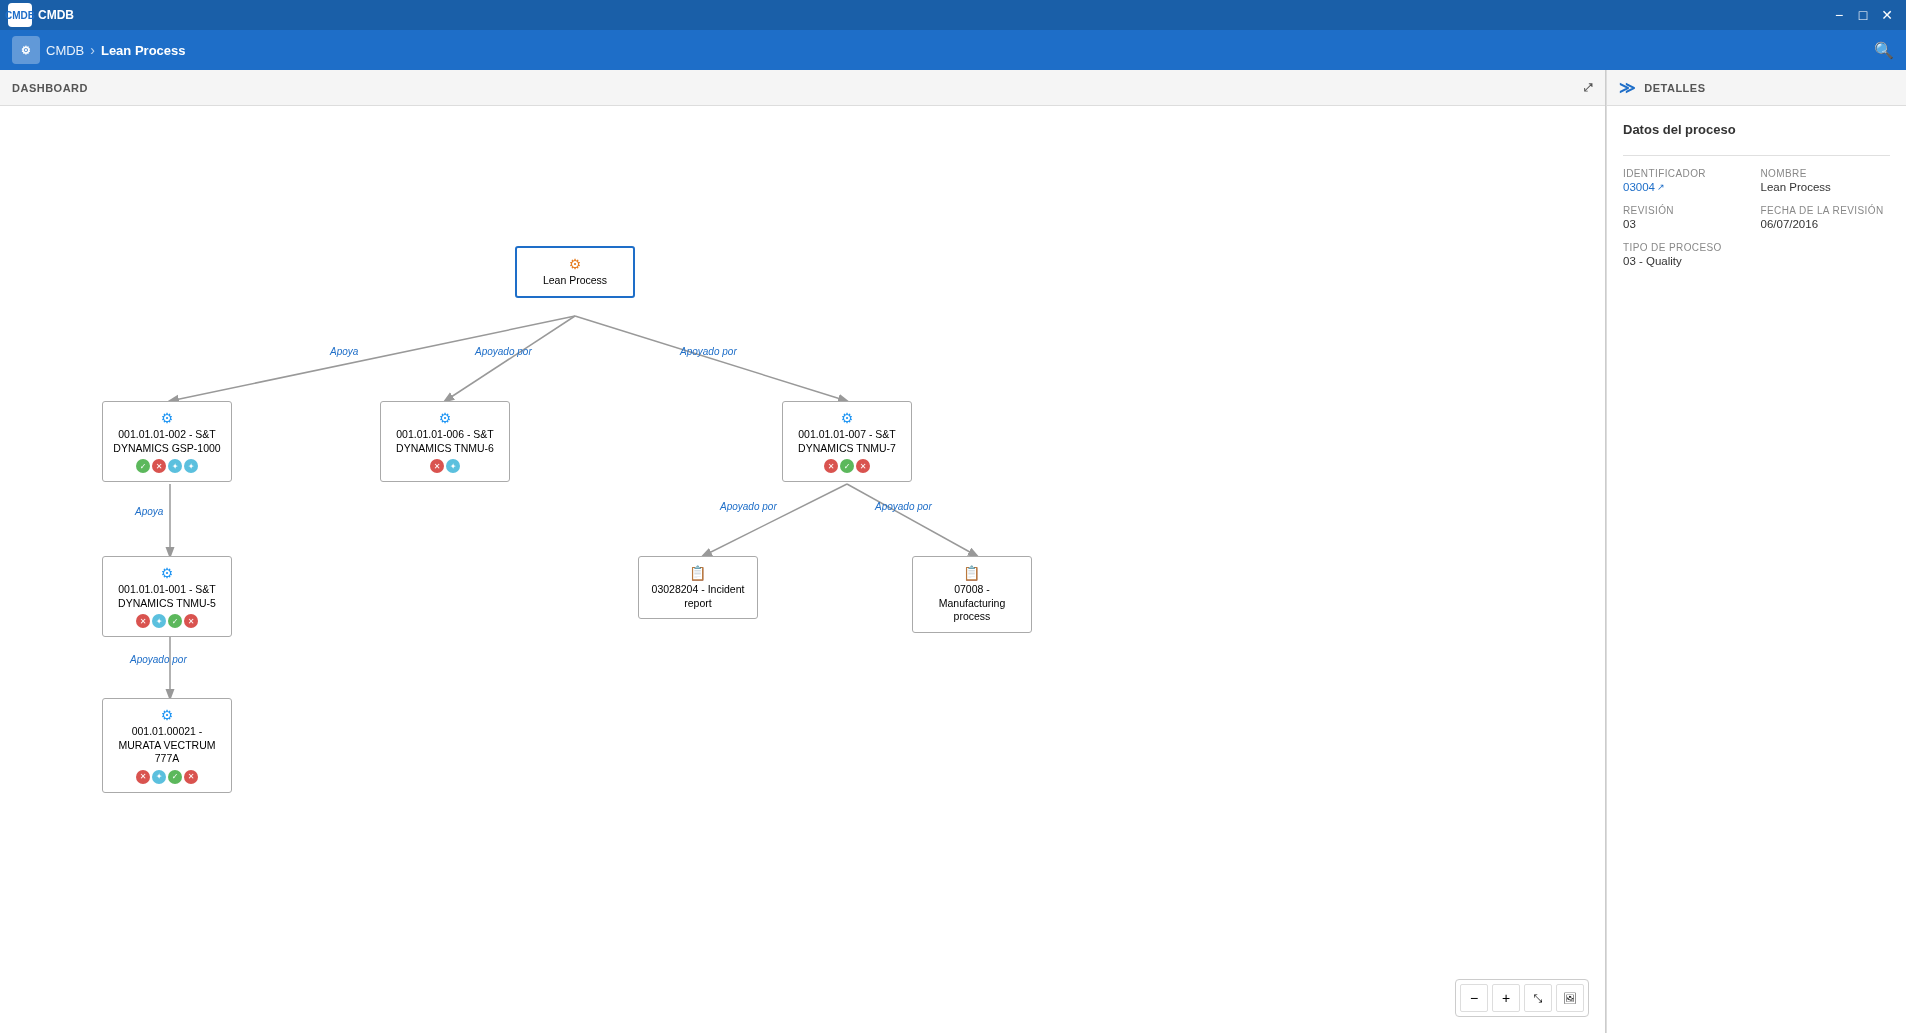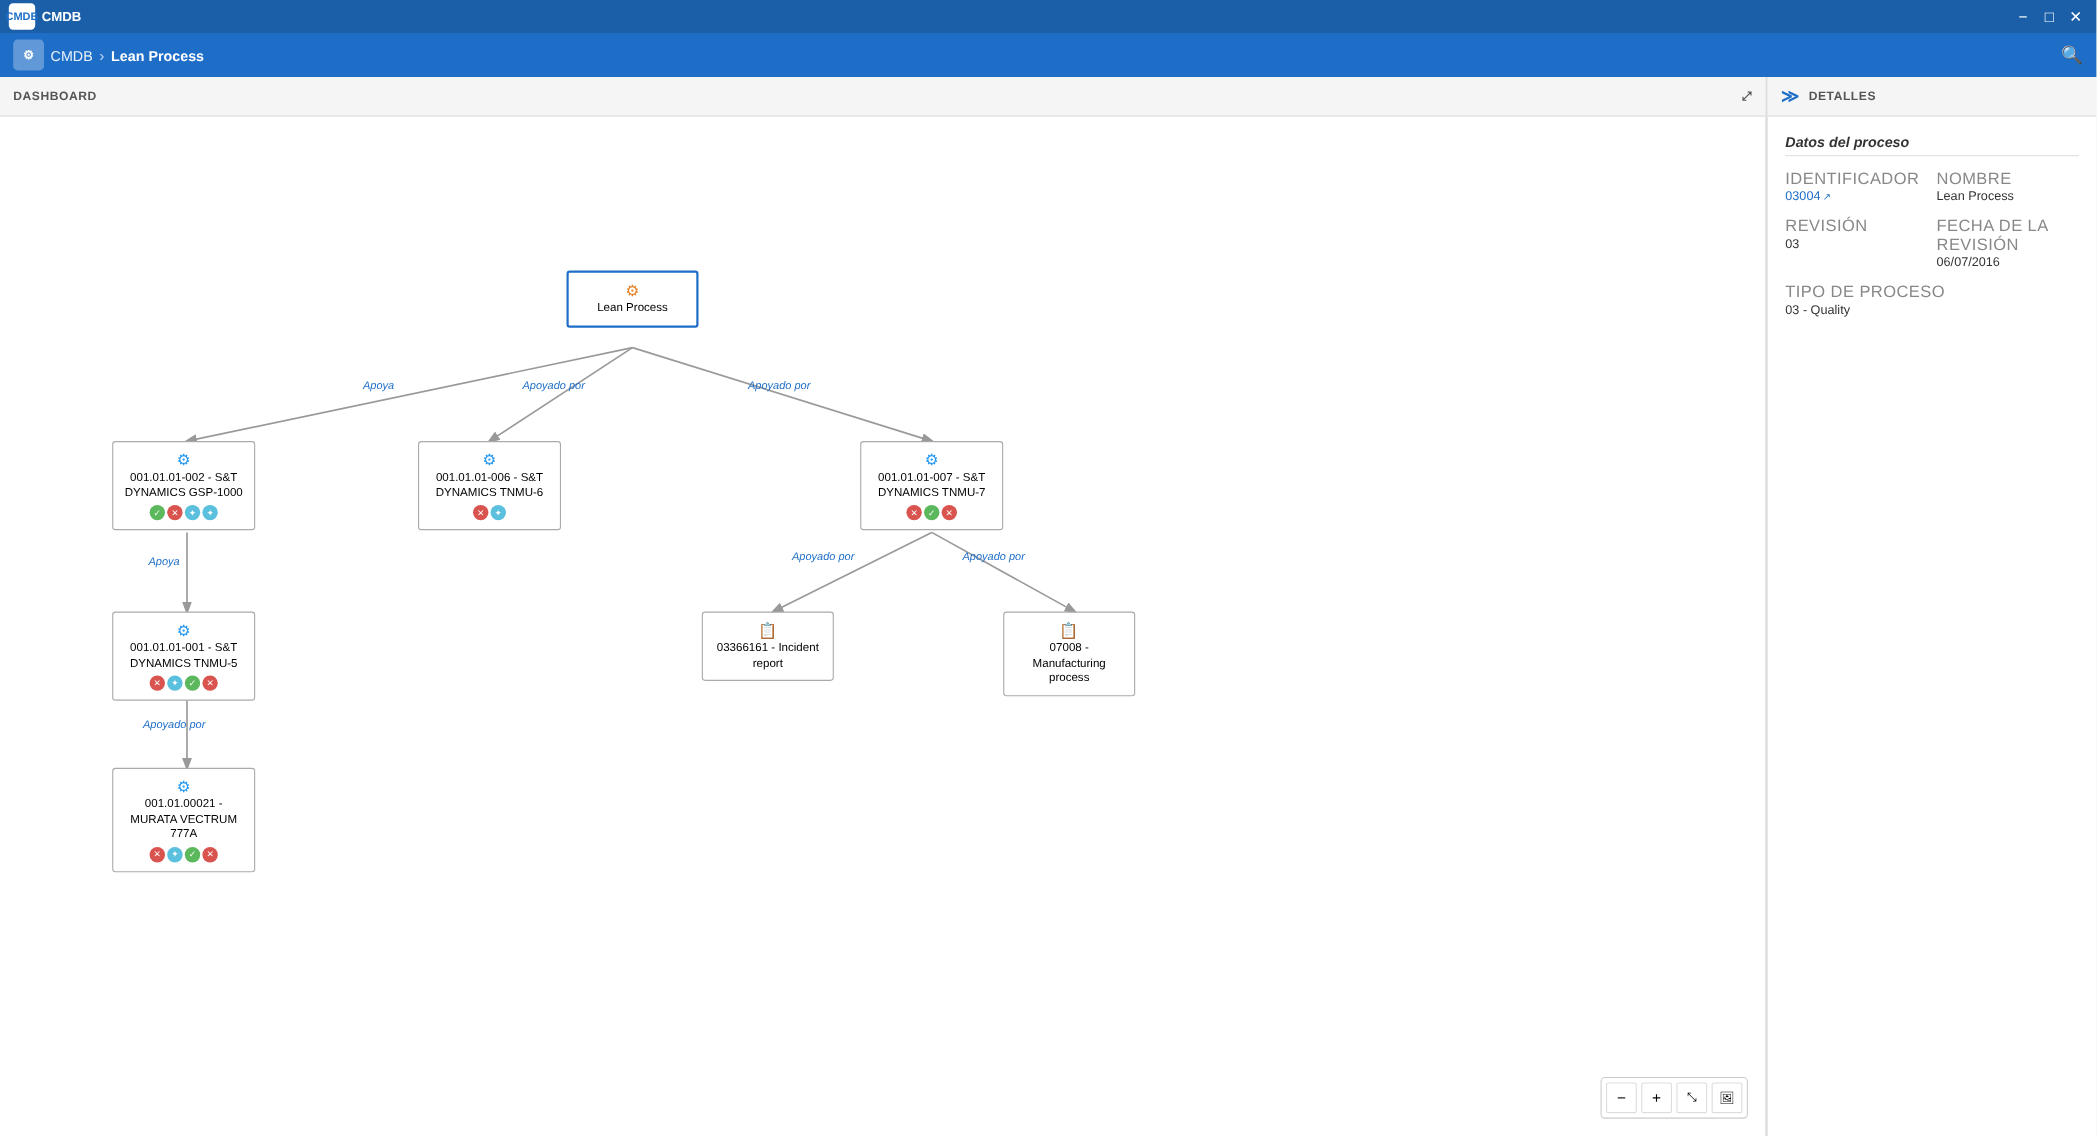--- a/index.html
+++ b/index.html
@@ -161,32 +161,31 @@
       font-weight: 600;
       color: #555;
       letter-spacing: 0.5px;
     }
     #details-content { padding: 16px; }
     #details-section-title {
       font-size: 13px;
       font-weight: 600;
       color: #333;
       margin-bottom: 12px;
-      padding-bottom: 4px;
+      padding-bottom: 18px;
       border-bottom: 1px solid #e0e0e0;
-      font-style: italic;
     }
     .detail-row {
       display: flex;
       margin-bottom: 12px;
       gap: 8px;
     }
     .detail-col { flex: 1; }
     .detail-label {
-      font-size: 15px;
+      font-size: 10px;
       color: #888;
       text-transform: uppercase;
       letter-spacing: 0.4px;
       margin-bottom: 2px;
     }
     .detail-value {
       font-size: 11.5px;
       color: #333;
     }
     .detail-link {
@@ -312,21 +311,21 @@
           <div class="node-badges">
             <span class="badge badge-red">✕</span>
             <span class="badge badge-teal">✦</span>
             <span class="badge badge-green">✓</span>
             <span class="badge badge-red">✕</span>
           </div>
         </div>
 
         <div class="node" style="left:618px;top:430px;width:120px;">
           <div class="node-icon" style="color:#e67e22;">📋</div>
-          <div class="node-label">03366161 - Incident report</div>
+          <div class="node-label">03028204 - Incident report</div>
         </div>
 
         <div class="node" style="left:892px;top:430px;width:120px;">
           <div class="node-icon" style="color:#e67e22;">📋</div>
           <div class="node-label">07008 - Manufacturing process</div>
         </div>
 
         <div class="node node-standard" style="left:82px;top:572px;">
           <div class="node-icon" style="color:#2196f3;">⚙</div>
           <div class="node-label">001.01.00021 - MURATA VECTRUM 777A</div>

